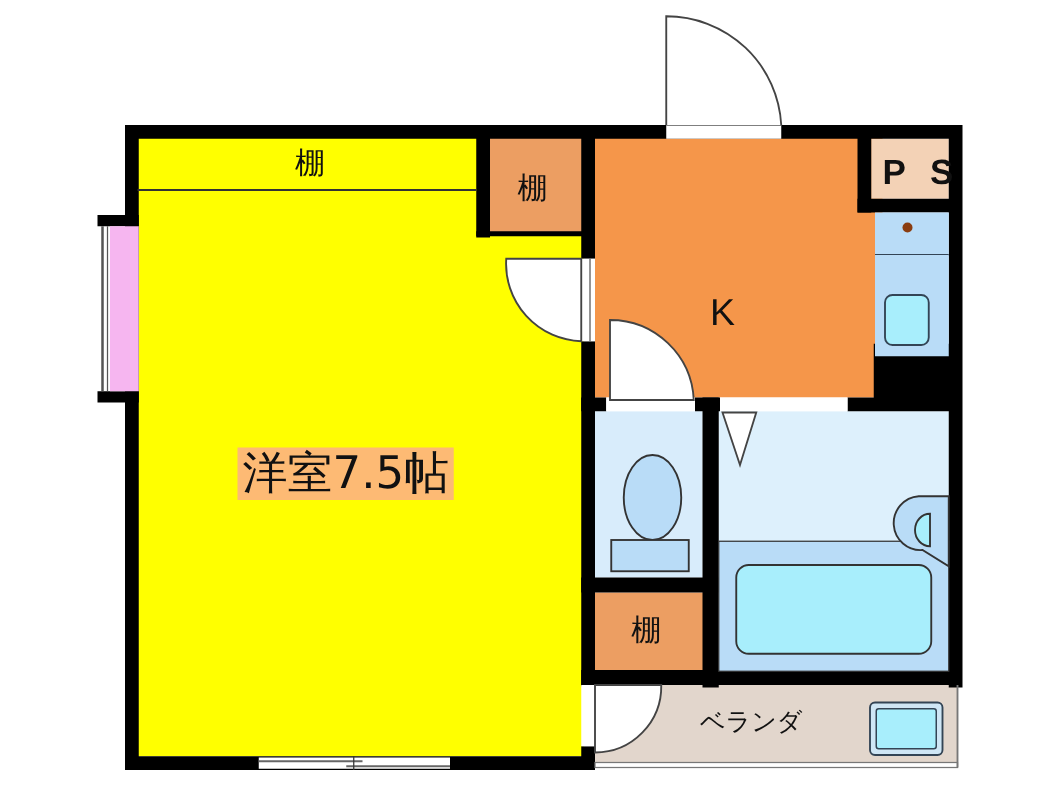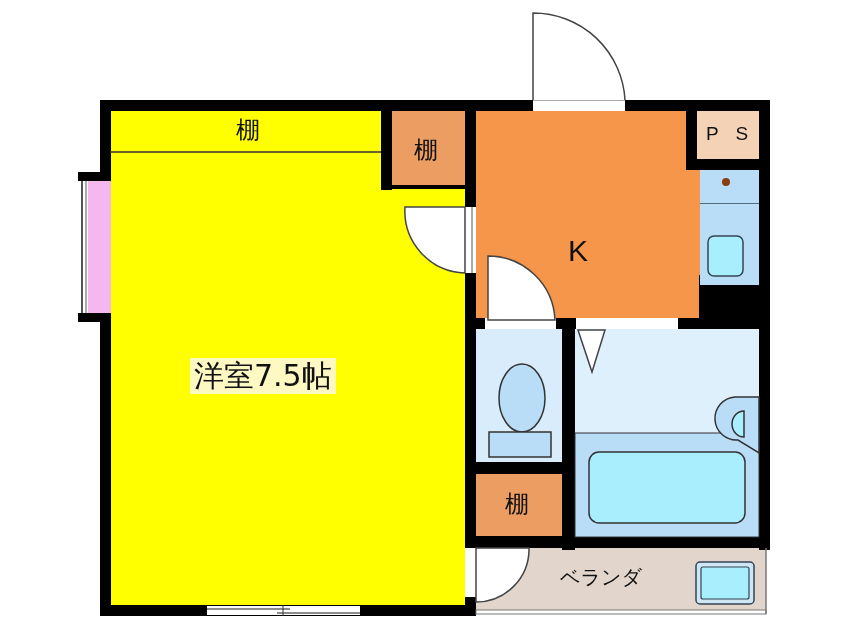--- a/index.html
+++ b/index.html
@@ -1,22 +1,22 @@
 <!DOCTYPE html>
 <html><head>
   <meta charset="utf-8">
   <style>
     html, body { margin: 0; padding: 0; background: #ffffff; }
     body { width: 846px; height: 634px; position: relative; overflow: hidden; font-family: "DejaVu Sans", "Liberation Sans", sans-serif; }
     #plan { position: absolute; left: 0; top: 0; }
     .lbl { position: absolute; color: #111; white-space: nowrap; line-height: 1; }
     .lbl-shelf { font-size: 24px; }
     .lbl-k { font-size: 30px; font-family: "Liberation Sans", sans-serif; }
-    .lbl-ps { font-size: 19px; letter-spacing: 6px; font-family: "Liberation Sans", sans-serif; }
-    .lbl-room { font-size: 30px; background: #fef9c3; padding: 3px 4px; }
+    .lbl-ps { font-size: 28px; letter-spacing: 6px; font-family: "Liberation Sans", sans-serif; font-weight: bold; }
+    .lbl-room { font-size: 36px; background: #fdba74; padding: 3px 4px; }
     .lbl-veranda { font-size: 20px; }
   </style>
 </head>
 <body>
 
 <svg id="plan" width="846" height="634" viewBox="0 0 846 634">
 
   <rect x="110" y="110" width="357" height="495" fill="#ffff00"></rect>
   <rect x="476" y="110" width="230" height="208" fill="#f5964a"></rect>
   <rect x="390" y="110" width="77" height="78" fill="#ec9e62"></rect>

